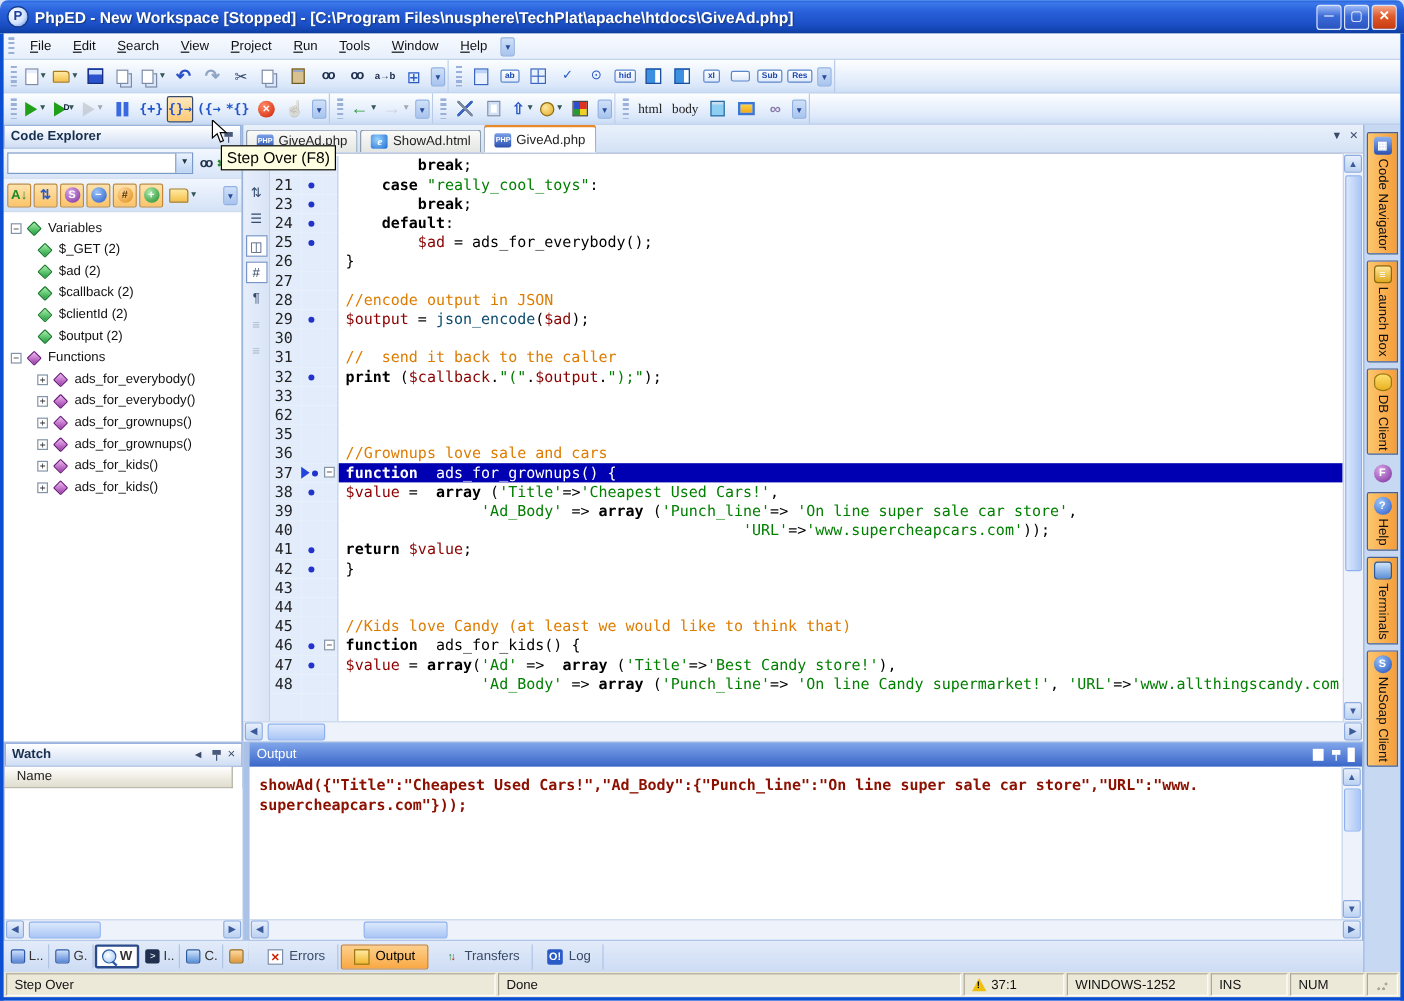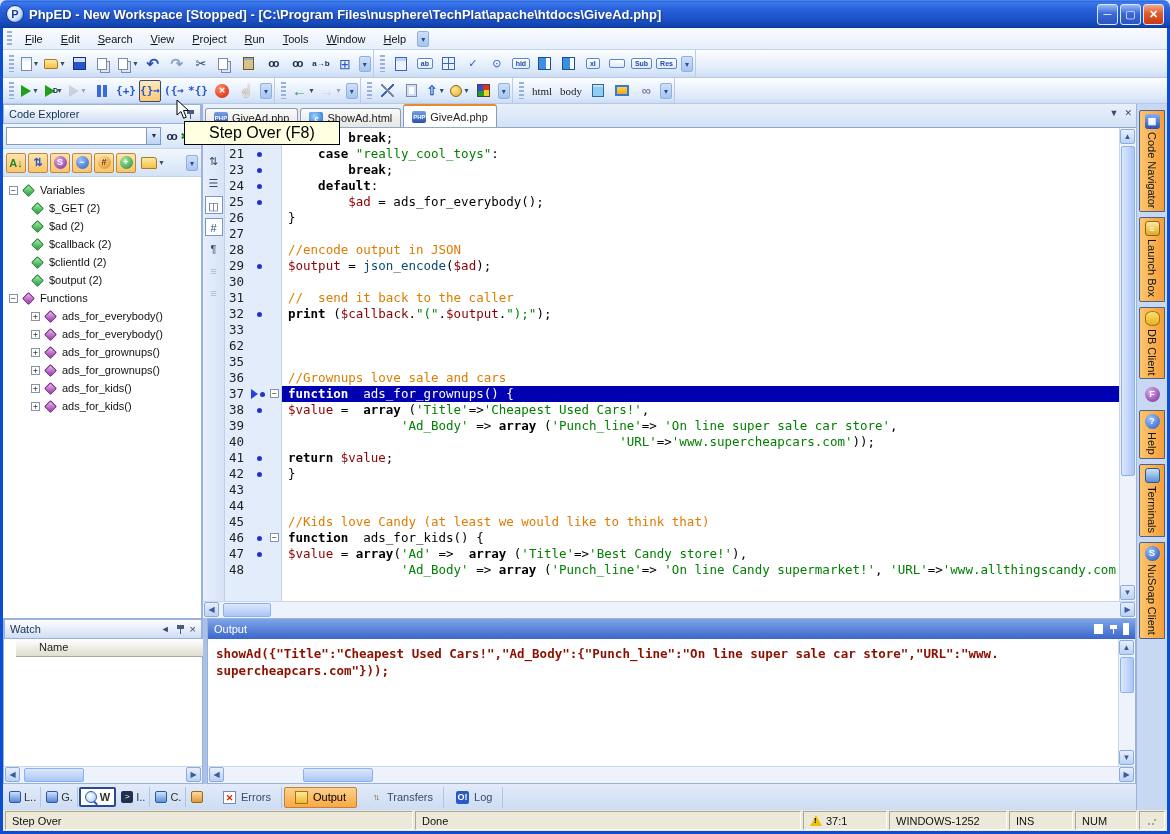--- a/index.html
+++ b/index.html
@@ -78,21 +78,21 @@
   .ic-key { width:12px; height:12px; border-radius:50%; background:radial-gradient(circle at 35% 35%,#ffe9a0,#e0a820); border:1px solid #8a6a10; }
   .ic-palette { width:13px; height:13px; border:1px solid #444; background:conic-gradient(#e03020 0 25%,#f0d020 0 50%,#2a9a30 0 75%,#2a50d0 0); }
   .txtbtn { font-family:"Liberation Serif",serif; font-size:11px; color:#222; padding:0 2px; }
   .ic-clip { width:12px; height:13px; background:#8ecef2; border:1px solid #2a6aa0; box-shadow:inset 0 2px 0 #cde; }
   .ic-img { width:14px; height:11px; background:linear-gradient(#ffd24a,#f0a818); border:2px solid #3a76d8; }
   .ic-link { color:#8a7aa8; font-size:13px; font-weight:bold; }
 
   
   #explorer { position:absolute; left:3px; top:104px; width:200px; height:514px; background:#fff; border-right:2px solid #9ab4dc; display:flex; flex-direction:column; }
   .panelhead { height:20px; background:linear-gradient(180deg,#ffffff,#cfddf4); border:1px solid #98b2dc; display:flex; align-items:center; padding:0 5px; color:#18304f; }
-  .panelhead .cap { flex:1; }
+  .panelhead .cap { flex:1;font-weight:bold; }
   .ph-ic { margin-left:5px; color:#3a4a6a; font-size:9px; }
   .pinico { width:9px; height:9px; position:relative; margin-left:6px; }
   .pinico::before { content:""; position:absolute; left:1px; top:0; width:7px; height:4px; background:#4a5a7a; }
   .pinico::after { content:""; position:absolute; left:4px; top:4px; width:1px; height:5px; background:#4a5a7a; }
   .exp-tools1 { height:25px; display:flex; align-items:center; padding:2px 3px; background:linear-gradient(180deg,#f2f7fe,#d8e5f8); border-bottom:1px solid #c2d3ec; }
   .combo { flex:1; height:18px; background:#fff; border:1px solid #7a9ac8; display:flex; align-items:center; justify-content:flex-end; }
   .combo .ca { width:14px; height:16px; background:linear-gradient(#eaf2ff,#bcd4f4); border-left:1px solid #7a9ac8; font-size:7px; color:#234; text-align:center; line-height:16px; }
   .exp-tools2 { height:28px; display:flex; align-items:center; gap:2px; padding:2px 3px; background:linear-gradient(180deg,#f2f7fe,#d4e2f6); border-bottom:1px solid #c2d3ec; }
   .cbtn { width:20px; height:20px; border:1px solid #c08a3a; border-radius:2px; background:linear-gradient(180deg,#ffe3ad,#fbc469); display:flex; align-items:center; justify-content:center; }
   .cbtn .bub { width:13px; height:13px; border-radius:50%; color:#fff; font-size:9px; font-weight:bold; text-align:center; line-height:13px; }
@@ -161,21 +161,21 @@
   .ricon.nav { background:linear-gradient(#8ab0f0,#2a50b0); }
   .ricon.launch { background:linear-gradient(#ffe9a0,#e0a820); border:1px solid #8a6a10; }
   .ricon.db { background:linear-gradient(#ffe070,#e8b020); border:1px solid #9a7a10; border-radius:50% / 35%; }
   .ricon.f { background:radial-gradient(circle at 35% 30%,#d8a8e8,#7a2a9a); border-radius:50%; }
   .ricon.help { background:radial-gradient(circle at 35% 30%,#9ac4f8,#2a5ac8); border-radius:50%; }
   .ricon.term { background:linear-gradient(#cfe4fa,#5a90d8); border:1px solid #2a5a9a; }
   .ricon.soap { background:radial-gradient(circle at 35% 30%,#9ac4f8,#1a4ab8); border-radius:50%; }
 
   
   #watchpanel { position:absolute; left:3px; top:618px; width:200px; height:166px; background:#fff; border:1px solid #98b2dc; display:flex; flex-direction:column; }
-  .colhead { height:18px; background:linear-gradient(180deg,#ffffff,#eceadf 60%,#e0ddd0); border-bottom:1px solid #aca899; padding:2px 23px; color:#222; border-right:1px solid #aca899; width:96%;margin-left:12px; }
+  .colhead { height:18px; background:linear-gradient(180deg,#ffffff,#eceadf 60%,#e0ddd0); border-bottom:1px solid #aca899; padding:2px 10px; color:#222; border-right:1px solid #aca899; width:96%; }
   .watchbody { flex:1; background:#fff; }
   #vsplit { position:absolute; left:203px; top:618px; width:4px; height:192px; background:#aac2e8; }
   #outputpanel { position:absolute; left:207px; top:618px; width:929px; height:166px; display:flex; flex-direction:column; border:1px solid #98b2dc; }
   .outhead { height:20px; background:linear-gradient(180deg,#7fa5ea,#3a66c8); color:#fff; display:flex; align-items:center; padding:0 6px; }
   .outhead .cap { flex:1; font-weight:normal; }
   .outhead .ph-ic,.outhead .pinico::before,.outhead .pinico::after { color:#fff; background:#fff; }
   #outbody { flex:1; display:flex; background:#fff; }
   #outtext { flex:1; font-family:"DejaVu Sans Mono",monospace; font-size:12.5px; font-weight:bold; color:#8b1000; padding:6px 8px; white-space:pre-wrap; line-height:17px; }
 
   
@@ -203,21 +203,21 @@
   #statusbar { position:absolute; left:3px; right:3px; top:810px; height:21px; background:#ece9d8; display:flex; gap:2px; padding:1px 2px; }
   .scell { border:1px solid; border-color:#aca899 #fff #fff #aca899; padding:2px 6px; display:flex; align-items:center; gap:4px; color:#111; white-space:nowrap; overflow:hidden; }
   .warn { width:0; height:0; border-left:6px solid transparent; border-right:6px solid transparent; border-bottom:11px solid #f0c010; position:relative; }
   .warn::after { content:"!"; position:absolute; left:-2px; top:1px; font-size:8px; font-weight:bold; color:#000; }
   .gripbr { align-self:flex-end; width:12px; height:12px; background:
     radial-gradient(circle at 3px 9px,#aca899 1px,transparent 1.5px),
     radial-gradient(circle at 7px 9px,#aca899 1px,transparent 1.5px),
     radial-gradient(circle at 9px 5px,#aca899 1px,transparent 1.5px); }
 
   
-  #tooltip { position:absolute; left:184px; top:121px; background:#ffffe1; border:1px solid #000; padding:2px 24px; font-size:16px; color:#000; z-index:200; white-space:nowrap; }
+  #tooltip { position:absolute; left:184px; top:121px; background:#ffffe1; border:1px solid #000; padding:2px 4px; font-size:13px; color:#000; z-index:200; white-space:nowrap; }
   #cursor { position:absolute; left:176px; top:100px; z-index:210; }
 </style>
 </head>
 <body>
 
 <div id="win">
 
   <div class="titlebar">
     <div class="appicon">P</div>
     <div class="ttl">PhpED - New Workspace [Stopped] - [C:\Program Files\nusphere\TechPlat\apache\htdocs\GiveAd.php]</div>

